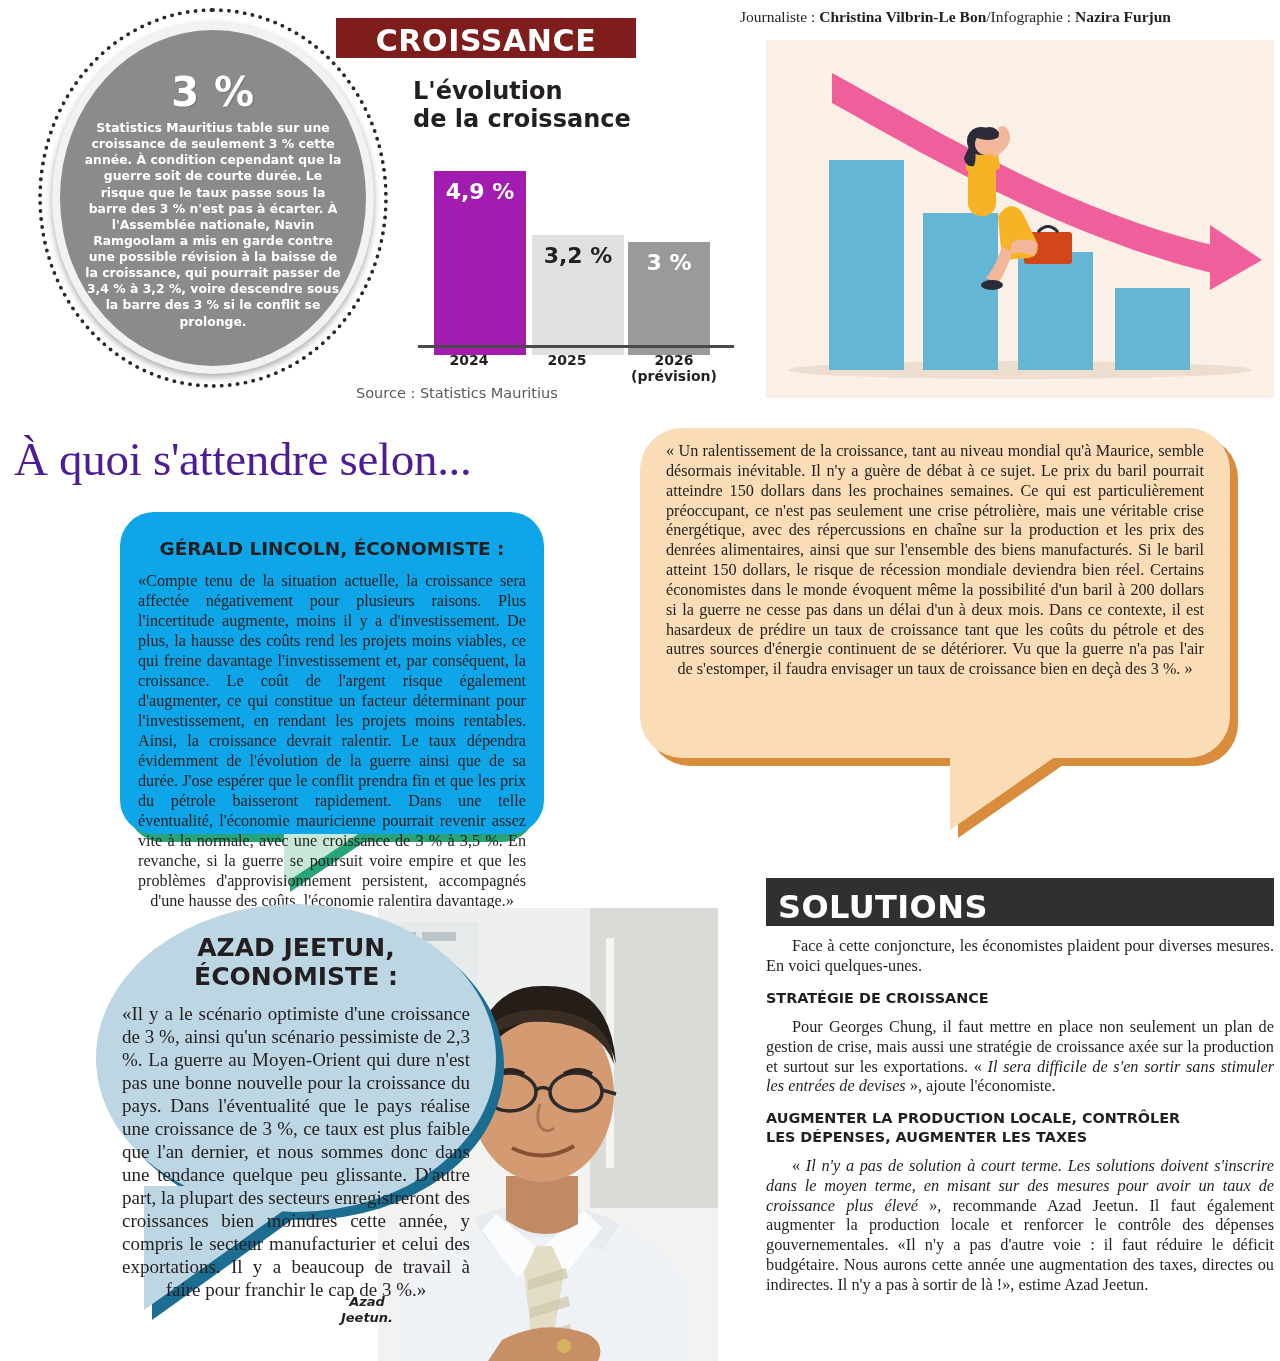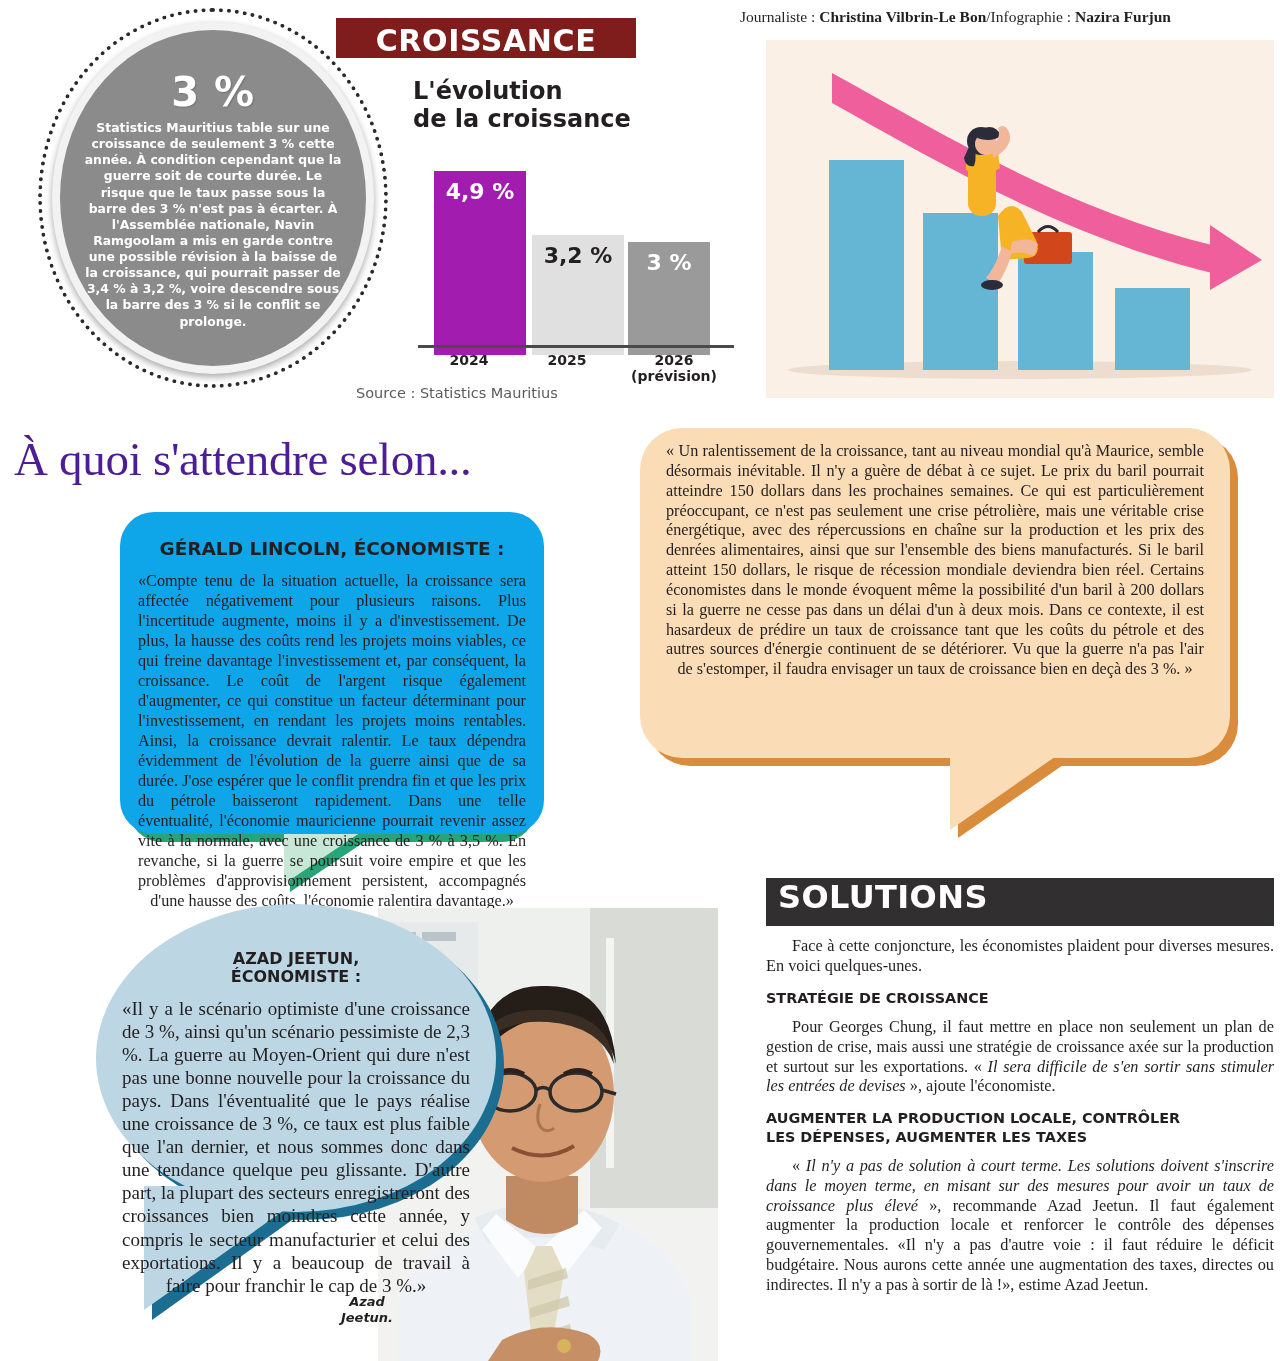--- a/index.html
+++ b/index.html
@@ -149,21 +149,21 @@
   
   #bub-blue-shadow{
     left:104px;top:912px;width:400px;height:308px;
     background:#1b6d91;border-radius:50%;
   }
   #bub-blue{
     left:96px;top:904px;width:400px;height:308px;
     background:#bcd7e3;border-radius:50%;
     padding:26px 26px 0;box-sizing:border-box;
   }
-  #bub-blue .bub-name{font-size:16px;line-height:1.15;margin:20px 0 10px;}
+  #bub-blue .bub-name{font-size:25px;line-height:1.15;margin:4px 0 10px;}
   #bub-blue .bub-body{font-size:19px;line-height:1.215;}
   #blue-tail-shadow{
     left:152px;top:1190px;width:0;height:0;
     border-top:130px solid #1b6d91;
     border-right:182px solid transparent;
   }
   #blue-tail{
     left:144px;top:1186px;width:0;height:0;
     border-top:124px solid #bcd7e3;
     border-right:174px solid transparent;
@@ -173,21 +173,21 @@
   #photo{left:378px;top:908px;width:340px;height:453px;overflow:hidden;}
   #photo-caption{
     left:330px;top:1294px;width:74px;text-align:center;
     font-family:"DejaVu Sans", sans-serif;font-weight:bold;font-style:italic;
     font-size:13px;line-height:1.22;color:#231f20;
   }
 
   
   #sol-banner{
     left:766px;top:878px;width:508px;height:48px;background:#312f30;
-    display:flex;align-items:flex-start;
+    display:flex;align-items:flex-end;
   }
   #sol-banner span{
     font-family:"DejaVu Sans", sans-serif;font-weight:bold;font-size:32px;
     color:#fff;letter-spacing:.4px;margin-left:12px;
   }
   #sol-col{
     left:766px;top:936px;width:508px;
     font-family:"Liberation Serif", serif;color:#231f20;
   }
   #sol-col p{margin:0 0 13px;font-size:16.3px;line-height:1.215;text-align:justify;text-indent:26px;}

